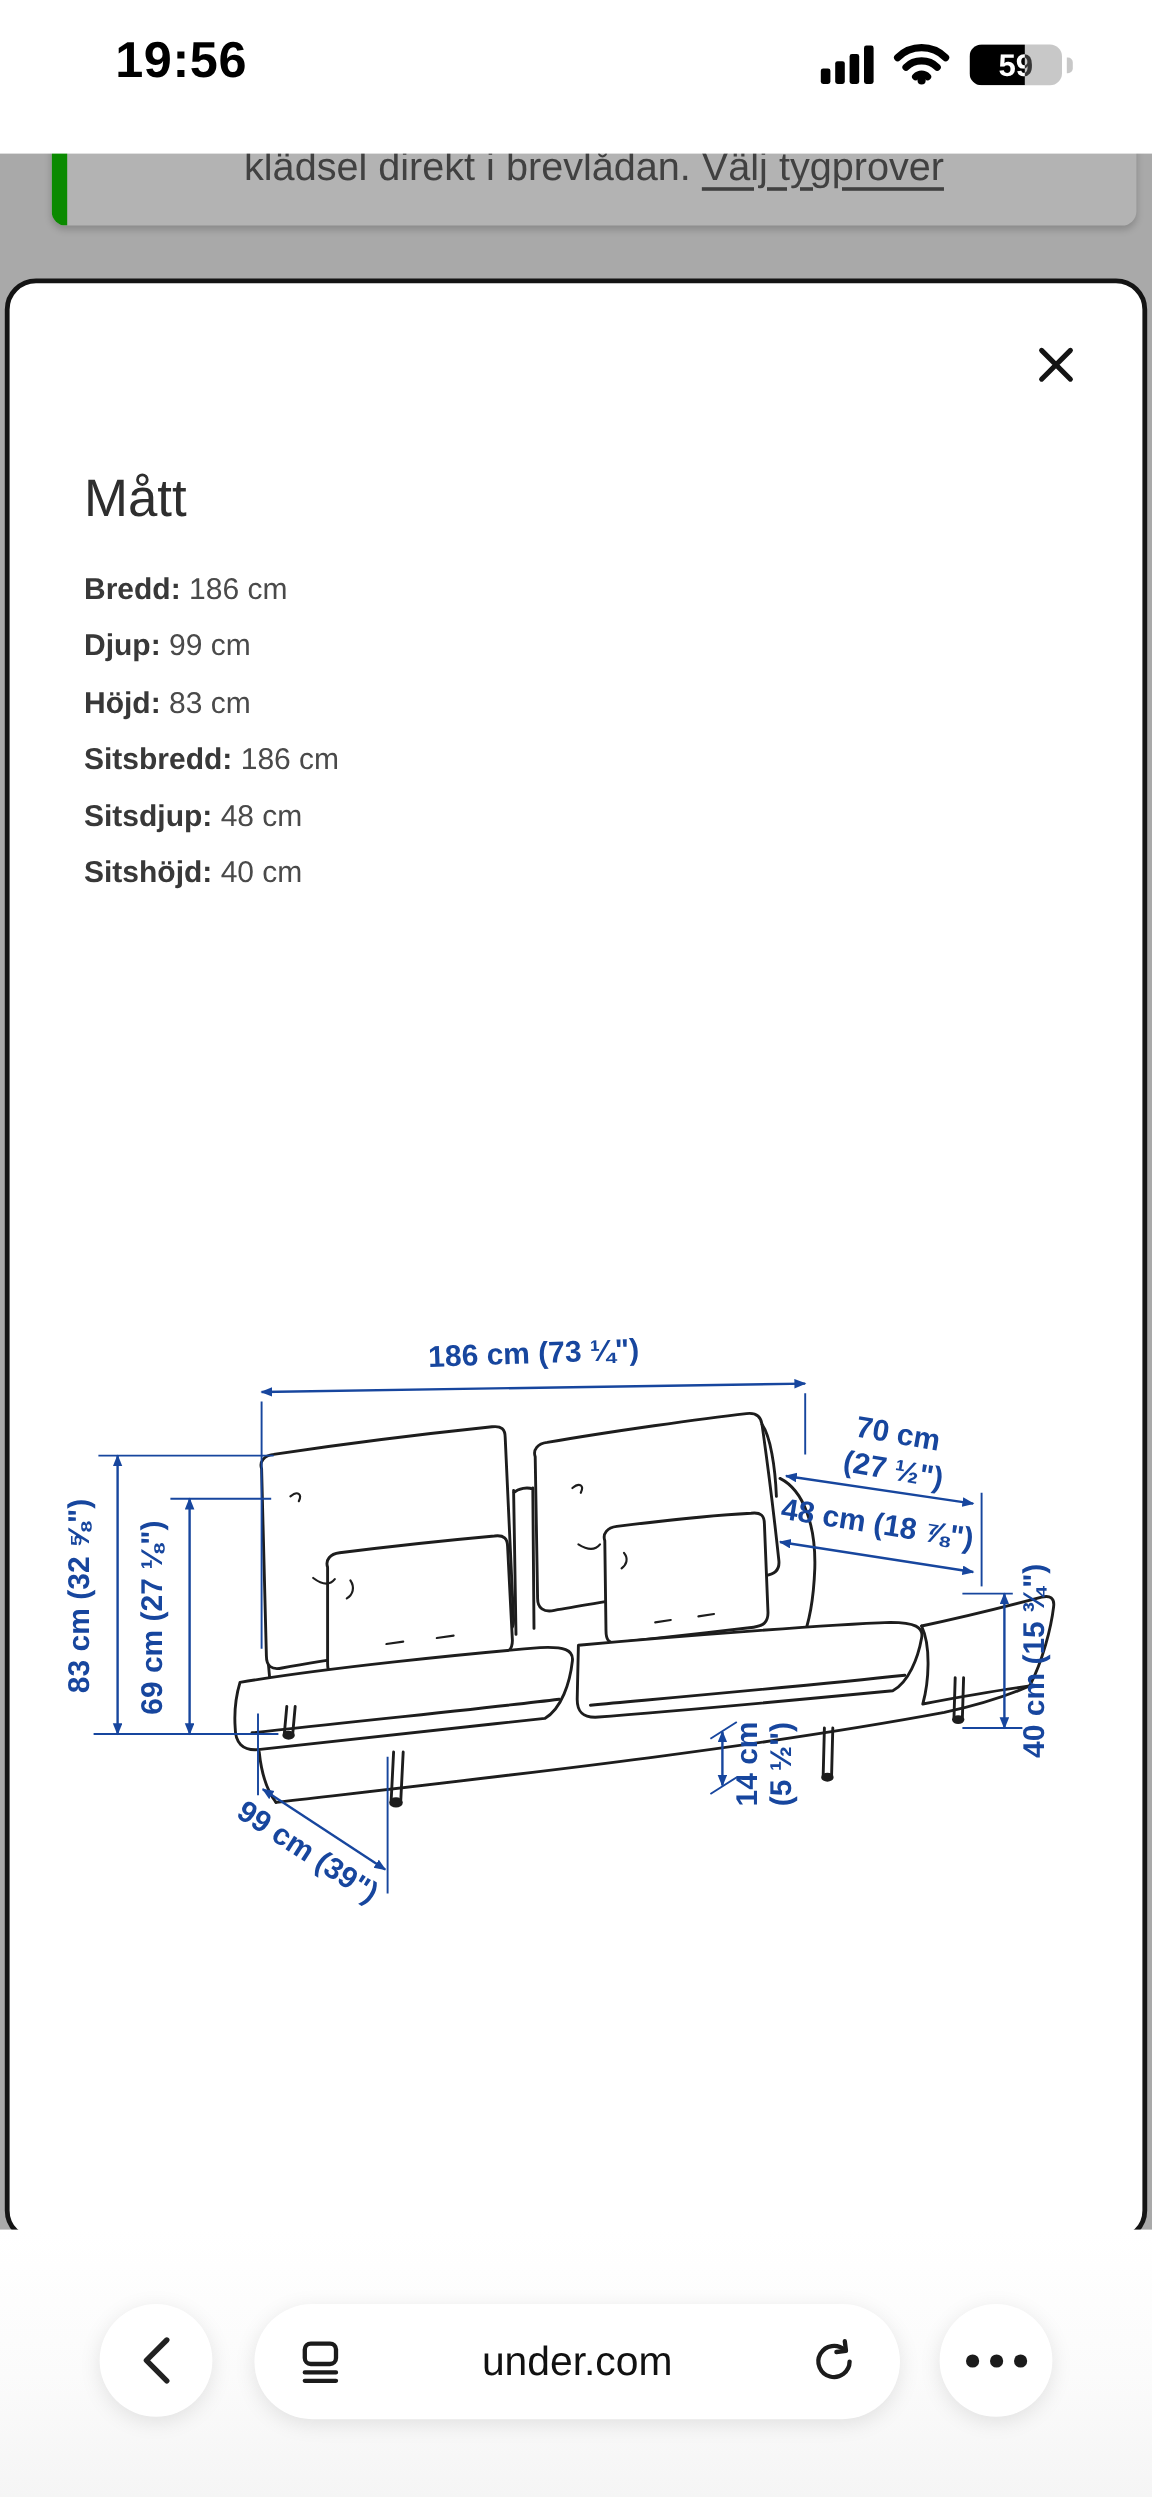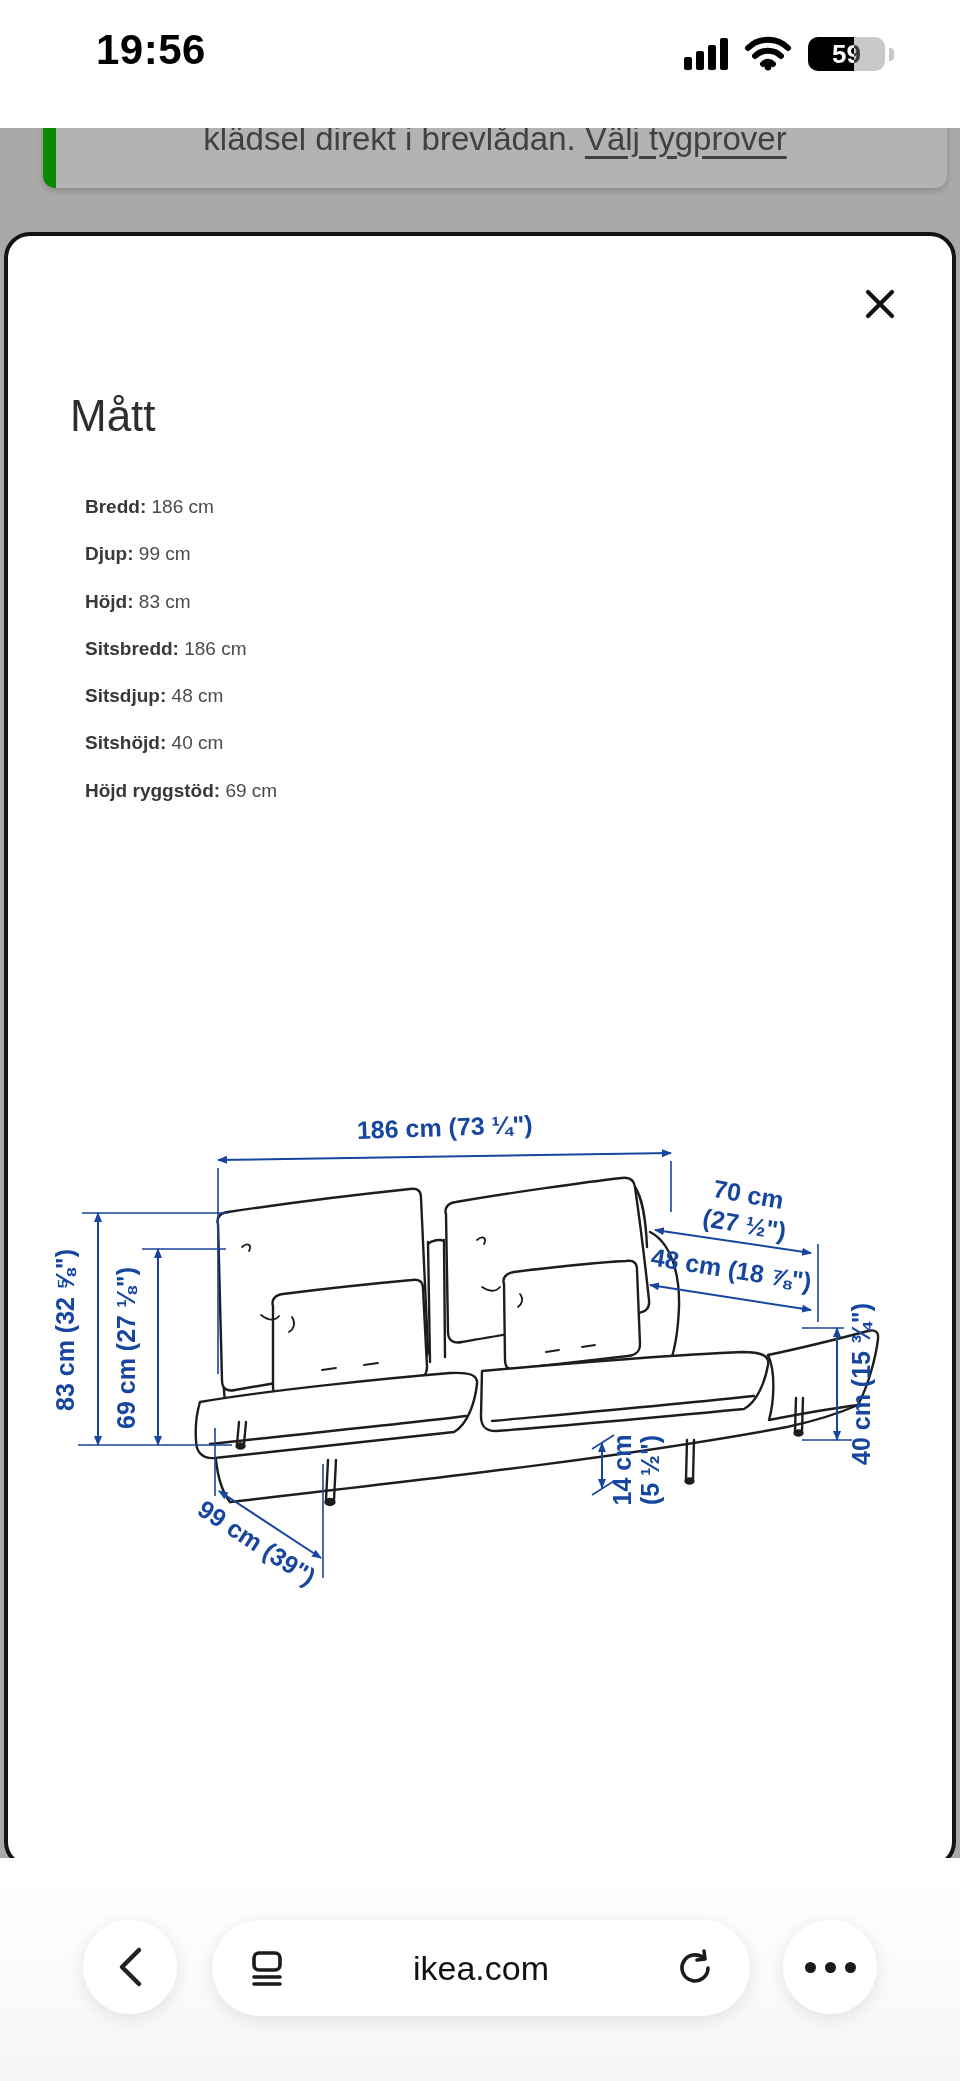--- a/index.html
+++ b/index.html
@@ -27,22 +27,22 @@
   .promo-green{position:absolute;left:0;top:0;bottom:0;width:13px;background:#0a8a00;}
   .promo-text{position:absolute;left:0;right:0;top:18px;text-align:center;font-size:33px;color:#414141;}
   .promo-text a{color:#414141;text-decoration:underline;text-underline-offset:6px;}
 
   
   .modal{left:4px;top:232px;width:944px;height:1628px;background:#fff;border:4px solid #141414;
          border-radius:26px;z-index:20;}
   .close-x{position:absolute;right:44px;top:40px;width:56px;height:56px;display:flex;
            align-items:center;justify-content:center;cursor:pointer;}
   .modal-title{position:absolute;left:62px;top:126px;font-size:44px;font-weight:normal;color:#2e2e2e;}
-  .meas-list{position:absolute;left:62px;top:232px;list-style:none;margin:15px;padding:0;
-             font-size:19px;line-height:47.3px;color:#4a4a4a;}
+  .meas-list{position:absolute;left:62px;top:232px;list-style:none;margin:0;padding:0;
+             font-size:25px;line-height:47.3px;color:#4a4a4a;}
   .meas-list b{color:#383838;font-weight:bold;}
   .diagram{position:absolute;left:22px;top:836px;width:900px;height:556px;}
 
   
   .toolbar{left:0;top:1858px;width:960px;height:223px;z-index:30;
            background:linear-gradient(#ffffff 0%,#fbfbfb 55%,#f5f5f5 100%);}
   .tb-btn{position:absolute;background:#fff;border-radius:50%;width:94px;height:94px;top:62px;
           box-shadow:0 4px 18px rgba(0,0,0,.10);display:flex;align-items:center;justify-content:center;}
   .tb-back{left:83px;}
   .tb-more{left:783px;}
@@ -76,21 +76,20 @@
 
     <h1 class="modal-title">Mått</h1>
 
     <ul class="meas-list">
       <li><b>Bredd:</b> <span>186 cm</span></li>
       <li><b>Djup:</b> <span>99 cm</span></li>
       <li><b>Höjd:</b> <span>83 cm</span></li>
       <li><b>Sitsbredd:</b> <span>186 cm</span></li>
       <li><b>Sitsdjup:</b> <span>48 cm</span></li>
       <li><b>Sitshöjd:</b> <span>40 cm</span></li>
-      <li><b>Höjd ryggstöd:</b> <span>69 cm</span></li>
     </ul>
 
     <svg class="diagram" viewBox="0 0 900 556">
       <defs>
         <marker id="ah" markerWidth="12" markerHeight="10" refX="9" refY="4" orient="auto-start-reverse" markerUnits="userSpaceOnUse">
           <path d="M0,0 L10,4 L0,8 Z" fill="#17469e"></path>
         </marker>
       </defs>
 
       <g stroke="#1d1d1d" stroke-width="2.4" fill="none" stroke-linecap="round" stroke-linejoin="round">
@@ -203,21 +202,21 @@
         <path d="M22,4 L5,21 L22,38" stroke="#222" stroke-width="4.5" fill="none" stroke-linecap="round" stroke-linejoin="round"></path>
       </svg>
     </div>
     <div class="tb-pill">
       <span class="pill-ico">
         <svg width="38" height="38" viewBox="0 0 38 38">
           <rect x="6" y="4" width="26" height="17" rx="5" stroke="#1b1b1b" stroke-width="3.6" fill="none"></rect>
           <path d="M6,28 L32,28 M6,35 L32,35" stroke="#1b1b1b" stroke-width="3.6" stroke-linecap="round"></path>
         </svg>
       </span>
-      <span class="pill-url">ikea.com</span>
+      <span class="pill-url">under.com</span>
       <span class="pill-ico">
         <svg width="40" height="40" viewBox="0 0 40 40">
           <path d="M33,20 A13,13 0 1 1 29,10.5" stroke="#1b1b1b" stroke-width="3.6" fill="none" stroke-linecap="round"></path>
           <path d="M29,3 L30,11 L22,12" stroke="#1b1b1b" stroke-width="3.6" fill="none" stroke-linecap="round" stroke-linejoin="round"></path>
         </svg>
       </span>
     </div>
     <div class="tb-btn tb-more">
       <span class="dots">
           <i></i>

